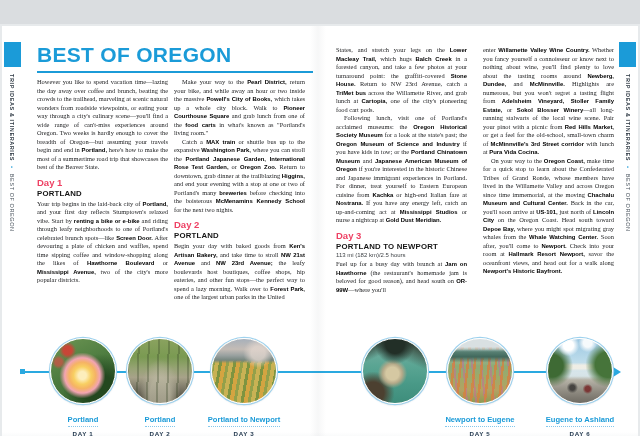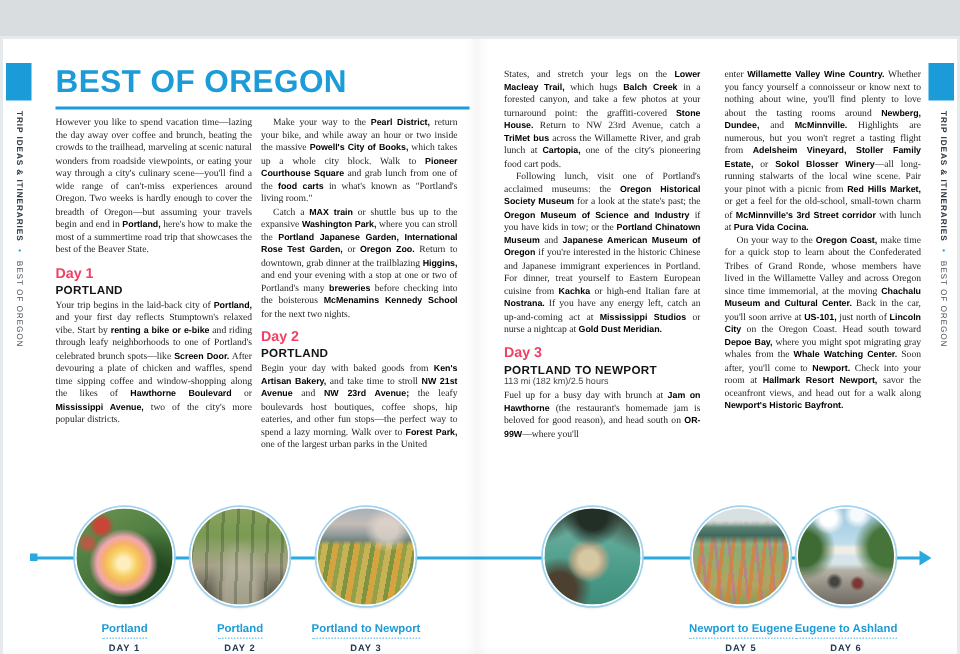--- a/index.html
+++ b/index.html
@@ -167,25 +167,25 @@
             <div class="tl-photo photo-forest-creek"></div>
             <div class="tl-text"><div class="tl-name-wrap"><div class="tl-name">Portland</div><div class="tl-sep"></div></div><div class="tl-day">DAY 2</div></div>
           </div>
           <div class="tl-item" style="left: 242px;">
             <div class="tl-photo photo-vineyard"></div>
             <div class="tl-text"><div class="tl-name-wrap"><div class="tl-name">Portland to Newport</div><div class="tl-sep"></div></div><div class="tl-day">DAY 3</div></div>
           </div>
           <div class="tl-item" style="left: 393px;">
             <div class="tl-photo photo-sea-cave-seals"></div>
           </div>
-          <div class="tl-item" style="left: 492px; text-align: center;">
+          <div class="tl-item" style="left: 478px; text-align: center;">
             <div class="tl-photo photo-wildflower-meadow"></div>
             <div class="tl-text"><div class="tl-name-wrap"><div class="tl-name">Newport to Eugene</div><div class="tl-sep"></div></div><div class="tl-day">DAY 5</div></div>
           </div>
-          <div class="tl-item" style="left: 562px;">
+          <div class="tl-item" style="left: 578px;">
             <div class="tl-photo photo-ashland-street"></div>
             <div class="tl-text"><div class="tl-name-wrap"><div class="tl-name">Eugene to Ashland</div><div class="tl-sep"></div></div><div class="tl-day">DAY 6</div></div>
           </div>
         </div>
     </div>
 
     <div class="folio left">28</div>
     <div class="folio right">29</div>
 
     <div class="gutter"></div>

